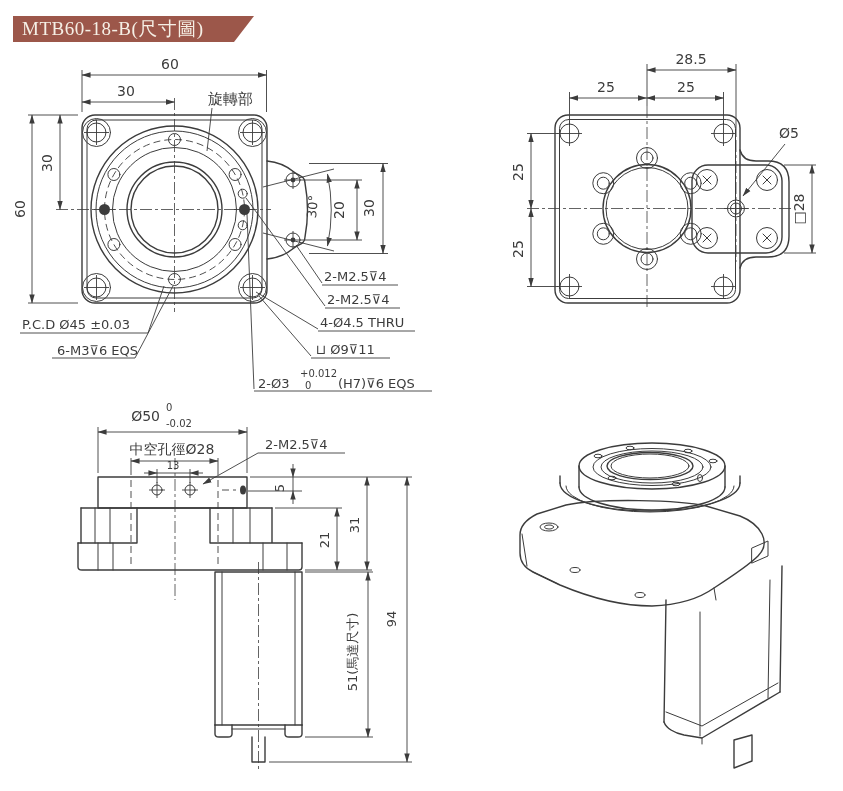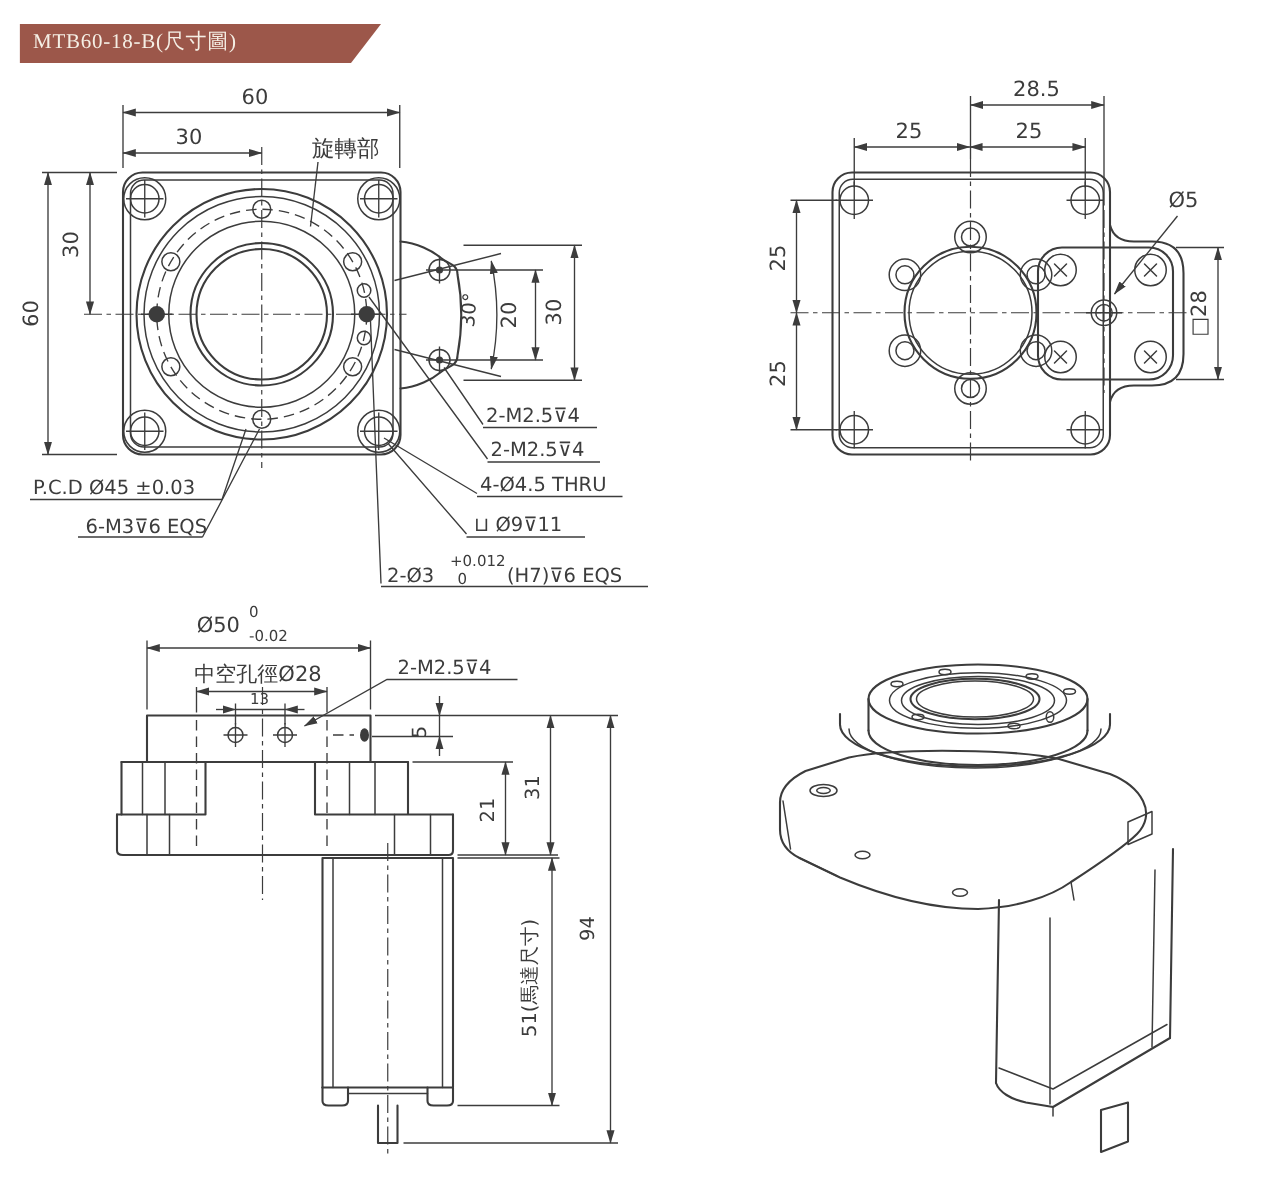--- a/index.html
+++ b/index.html
@@ -5,21 +5,21 @@
   :root{
     --banner_bg:#9c574a; --banner_text:#f5efe5; --line:#3c3c3c; --background:#ffffff;
   }
   html,body{margin:0;padding:0;background:var(--background);}
   #stage{position:relative;width:843px;height:791px;background:var(--background);
          font-family:"DejaVu Sans","Liberation Sans",sans-serif;overflow:hidden;}
   #banner{position:absolute;left:13px;top:16px;width:232px;height:26px;
           background:var(--banner_bg);color:var(--banner_text);
           clip-path:polygon(0 0,100% 0,calc(100% - 20px) 100%,0 100%);
           font-family:"Liberation Serif","DejaVu Serif",serif;
-          font-size:14px;line-height:25px;padding-left:9px;letter-spacing:.5px;}
+          font-size:19px;line-height:25px;padding-left:9px;letter-spacing:.5px;}
   svg{position:absolute;left:0;top:0;}
   .ln{stroke:var(--line);stroke-width:1.4;fill:none;stroke-linecap:round;stroke-linejoin:round;}
   .ln2{stroke:var(--line);stroke-width:1;fill:none;stroke-linecap:round;}
   .dim{stroke:var(--line);stroke-width:.9;fill:none;}
   .dash{stroke:var(--line);stroke-width:.9;fill:none;stroke-dasharray:7 4;}
   .cdash{stroke:var(--line);stroke-width:.8;fill:none;stroke-dasharray:12 3 3 3;}
   .fil{fill:var(--line);stroke:none;}
   text{fill:var(--line);font-family:"DejaVu Sans","Liberation Sans",sans-serif;}
   .t14{font-size:14px;} .t13{font-size:13px;} .t10{font-size:10px;} .t15{font-size:15px;}
 </style>

